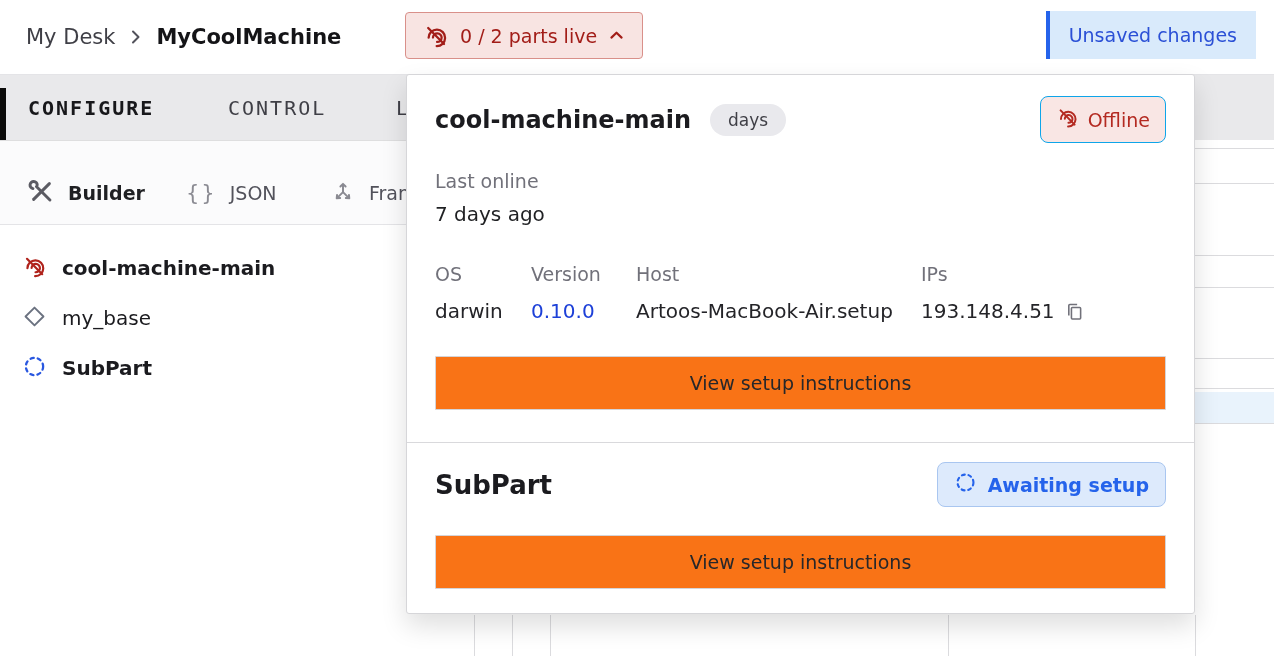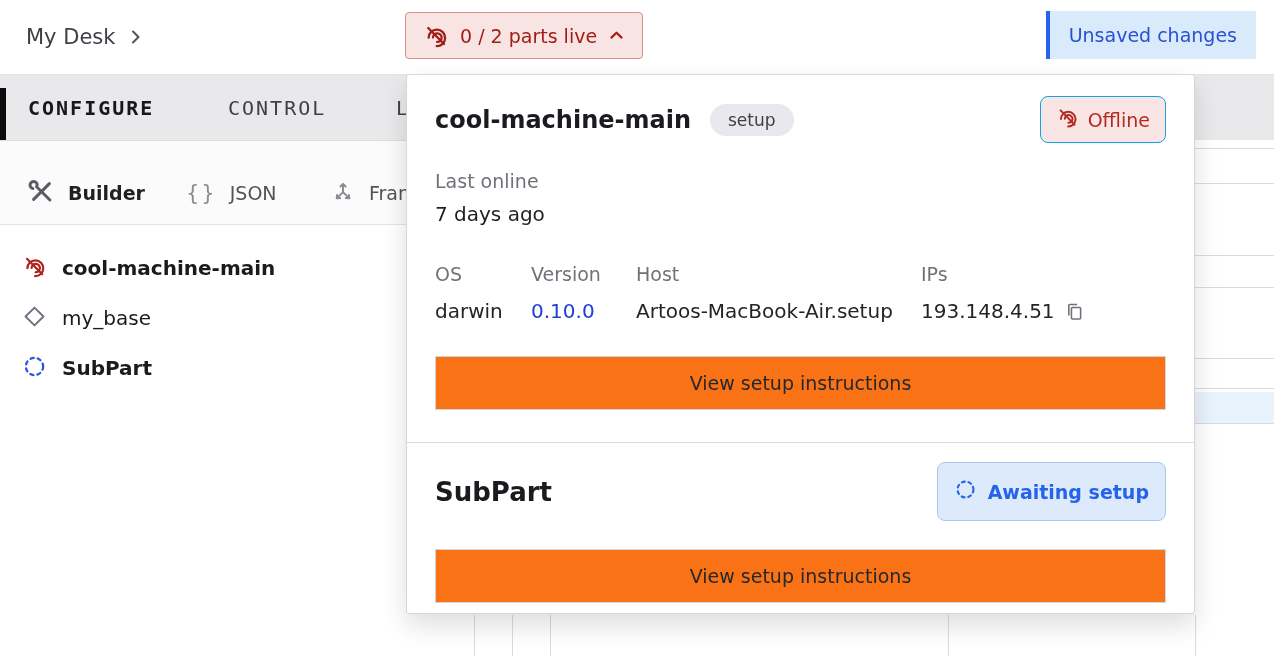--- a/index.html
+++ b/index.html
@@ -85,34 +85,35 @@
 
   .setup-btn { margin-top:33px; width:100%; height:54px; background:#f97316;
     border:1px solid #d4d4d8; border-radius:1px; font-size:19px; color:#27272a;
     font-family:inherit; cursor:pointer; display:block; }
 
   .subpart-section { margin:32px -28px 0; padding:0 28px; border-top:1px solid #d9d9dc; }
   .subpart-row { display:flex; align-items:center; justify-content:space-between; margin-top:19px; }
   .subpart-title { font-size:26px; font-weight:700; color:#1b1b1f; }
   .awaiting-badge { display:flex; align-items:center; gap:11px;
     background:#ddeafc; border:1px solid #a9c6f0; border-radius:8px;
-    padding:15px 16px; color:#2563eb; font-size:19px; font-weight:600; cursor:pointer; }
+    padding:8px 16px; color:#2563eb; font-size:19px; font-weight:600; cursor:pointer; }
   .subpart-section .setup-btn { margin-top:28px; }
 </style>
 </head>
 <body>
 
 <div class="topbar">
   <div class="breadcrumb">
     <span class="crumb-parent">My Desk</span>
     <span class="crumb-sep">
       <svg width="13" height="20" viewBox="0 0 13 20">
           <path d="M4 4.5 L9.5 10 L4 15.5" fill="none" stroke="#52525b" stroke-width="2" stroke-linecap="round" stroke-linejoin="round"></path>
         </svg>
     </span>
+    <span class="crumb-current">MyCoolMachine</span>
   </div>
 
   <div class="parts-badge">
     <span>
       <svg width="26" height="26" viewBox="0 0 24 24" fill="none" stroke="#a21d18" stroke-width="2.1" stroke-linecap="round">
         <path d="M5.2 13.6a7.6 7.6 0 1 1 7.4 7.7"></path>
         <path d="M9.2 13.4a4 4 0 1 1 3.8 4.1"></path>
         <line x1="4.8" y1="4.6" x2="19.4" y2="19.4"></line>
       </svg>
     </span>
@@ -205,21 +206,21 @@
 <div class="vline" style="left:474px"></div>
 <div class="vline" style="left:512px"></div>
 <div class="vline" style="left:550px"></div>
 <div class="vline" style="left:948px"></div>
 <div class="vline" style="left:1195px"></div>
 
 <div class="panel">
 
   <div class="panel-header">
     <span class="panel-title">cool-machine-main</span>
-    <span class="tag-pill">setup</span>
+    <span class="tag-pill">days</span>
     <span class="offline-badge">
       <span>
         <svg width="23" height="23" viewBox="0 0 24 24" fill="none" stroke="#b42a21" stroke-width="2.1" stroke-linecap="round">
           <path d="M5.2 13.6a7.6 7.6 0 1 1 7.4 7.7"></path>
           <path d="M9.2 13.4a4 4 0 1 1 3.8 4.1"></path>
           <line x1="4.8" y1="4.6" x2="19.4" y2="19.4"></line>
         </svg>
       </span>
       <span>Offline</span>
     </span>

